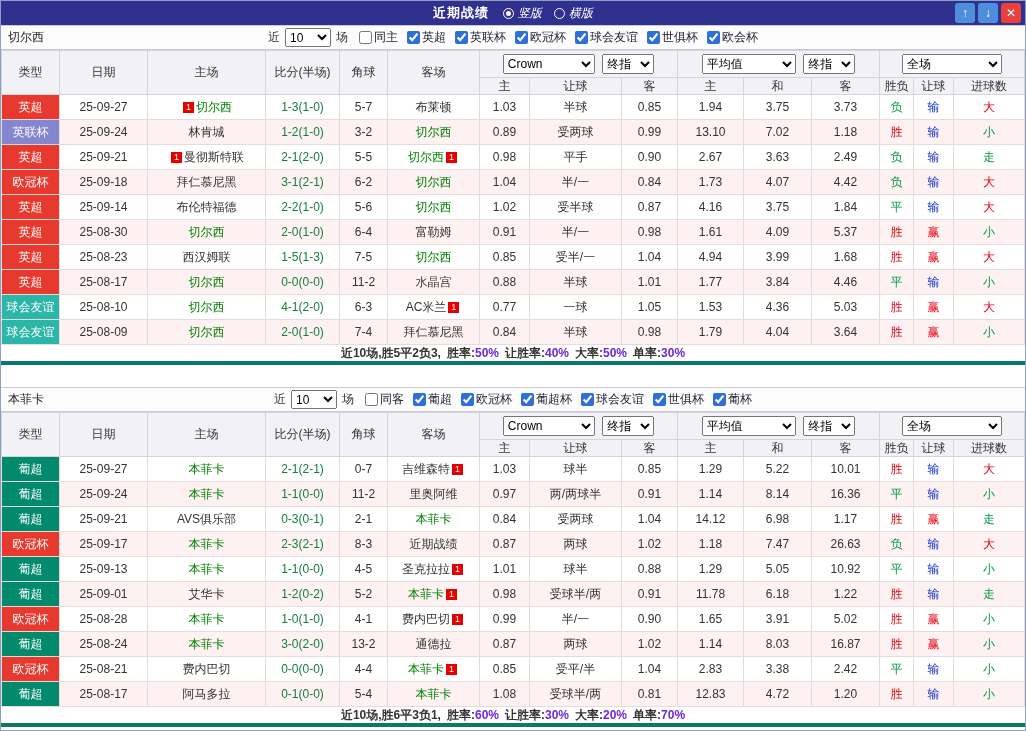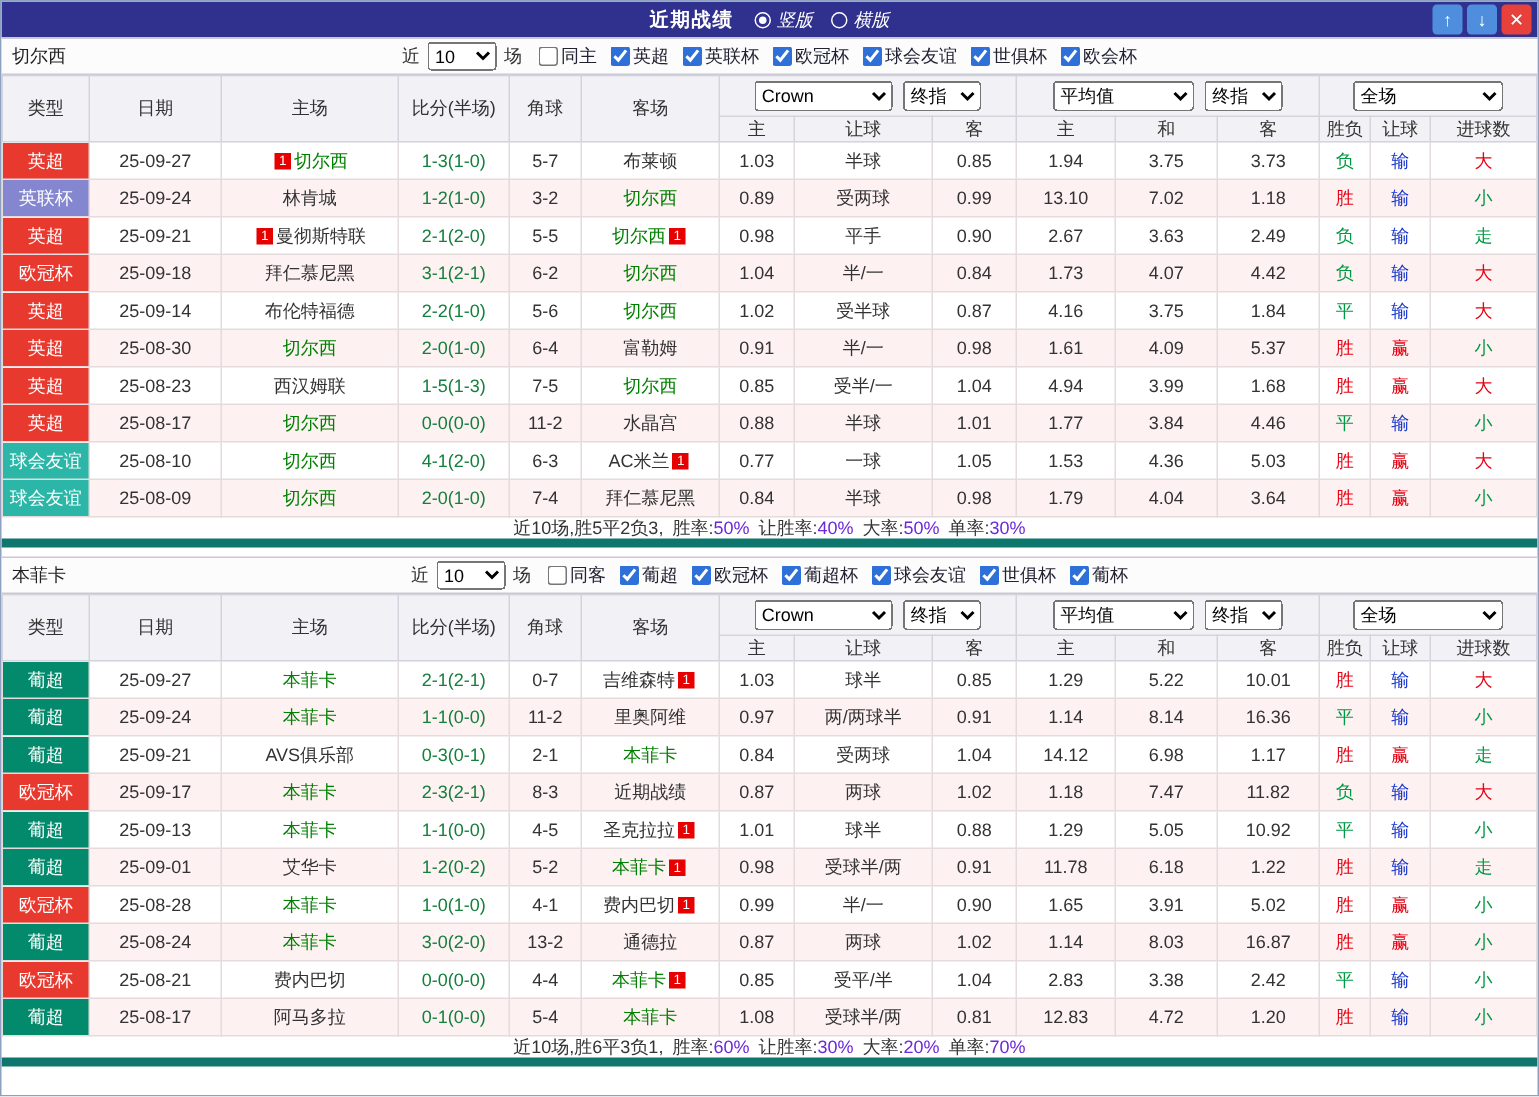--- a/index.html
+++ b/index.html
@@ -13,21 +13,21 @@
   .radio-group { display:flex; align-items:center; gap:12px;font-style:italic; }
   .radio-option { display:flex; align-items:center; gap:4px; color:#fff; cursor:pointer; }
   .radio-dot { width:11px; height:11px; border:1px solid #fff; border-radius:50%; position:relative; display:inline-block; }
   .radio-dot.checked::after { content:""; position:absolute; left:2px; top:2px; right:2px; bottom:2px; background:#fff; border-radius:50%; }
   .win-buttons { position:absolute; right:4px; top:2px; display:flex; gap:3px; }
   .win-btn { width:20px; height:20px; border-radius:3px; display:flex; align-items:center; justify-content:center; color:#fff; font-weight:bold; font-size:12px; cursor:pointer; }
   .win-btn.blue { background:#4e8edd; }
   .win-btn.red  { background:#e8403a; }
 
   
-  .team-block + .team-block { margin-top:6px;border-radius:24px; }
+  .team-block + .team-block { margin-top:22px;border-radius:24px; }
   .section-head { height:25px; position:relative; display:flex; align-items:center; justify-content:center; background:#fcfcfd; border-top:1px solid #c9c9d4; border-bottom:1px solid #c9c9d4; }
   .team-name { position:absolute; left:7px; color:#222; }
   .filters { display:flex; align-items:center; gap:5px; }
   .filters select { height:19px; font-size:12px; padding:0; }
   .count-select { width:46px; }
   .checkbox-list { display:flex; align-items:center; gap:9px; margin-left:6px; }
   .checkbox-list label { display:flex; align-items:center; gap:2px; cursor:pointer; color:#223; }
   .checkbox-list input { width:13px; height:13px; margin:0; accent-color:#2e6fd8; }
 
   
@@ -38,21 +38,21 @@
   .sel-cell select { height:20px; font-size:12px; margin:0 2px; padding:0; vertical-align:middle; }
   .w76 { width:92px; } .w52 { width:52px; } .w92 { width:94px; } .w100 { width:100px; }
   .stats-table td { border:1px solid #e4dcdc; height:25px; text-align:center; white-space:nowrap; overflow:hidden; vertical-align:middle; }
   tbody tr:nth-child(even) { background:#fdf1f2; }
   td.type { color:#fff; }
   td.score { color:#15803d; }
   td.team .focus { color:#008000; }
   .rc { display:inline-block; width:11px; height:11px; line-height:11px; background:#e60000; color:#fff; font-size:9px; text-align:center; vertical-align:1px; margin:0 2px; }
 
   
-  .summary { height:20px; display:flex; align-items:center; justify-content:center; gap:6px; border-bottom:6px solid #0f766e; color:#333; }
+  .summary { height:20px; display:flex; align-items:center; justify-content:center; gap:6px; border-bottom:4px solid #0f766e; color:#333;font-weight:bold; }
   .summary .val { color:#6d28d9; }
 </style>
 </head>
 <body>
 
 <div class="window">
 
   <div class="topbar">
     <span class="title">近期战绩</span>
     <span class="radio-group">
@@ -495,21 +495,21 @@
             <td class="date">25-09-17</td>
             <td class="team"><span class="focus">本菲卡</span></td>
             <td class="score">2-3(2-1)</td>
             <td class="corner">8-3</td>
             <td class="team"><span>近期战绩</span></td>
             <td class="odds">0.87</td>
             <td class="odds">两球</td>
             <td class="odds">1.02</td>
             <td class="odds">1.18</td>
             <td class="odds">7.47</td>
-            <td class="odds">11.82</td>
+            <td class="odds">26.63</td>
             <td class="res" style="color: rgb(0, 153, 68);">负</td>
             <td class="res" style="color: rgb(21, 52, 204);">输</td>
             <td class="res" style="color: rgb(230, 0, 18);">大</td>
           </tr>
           <tr>
             <td class="type" style="background: rgb(3, 138, 108);">葡超</td>
             <td class="date">25-09-13</td>
             <td class="team"><span class="focus">本菲卡</span></td>
             <td class="score">1-1(0-0)</td>
             <td class="corner">4-5</td>

